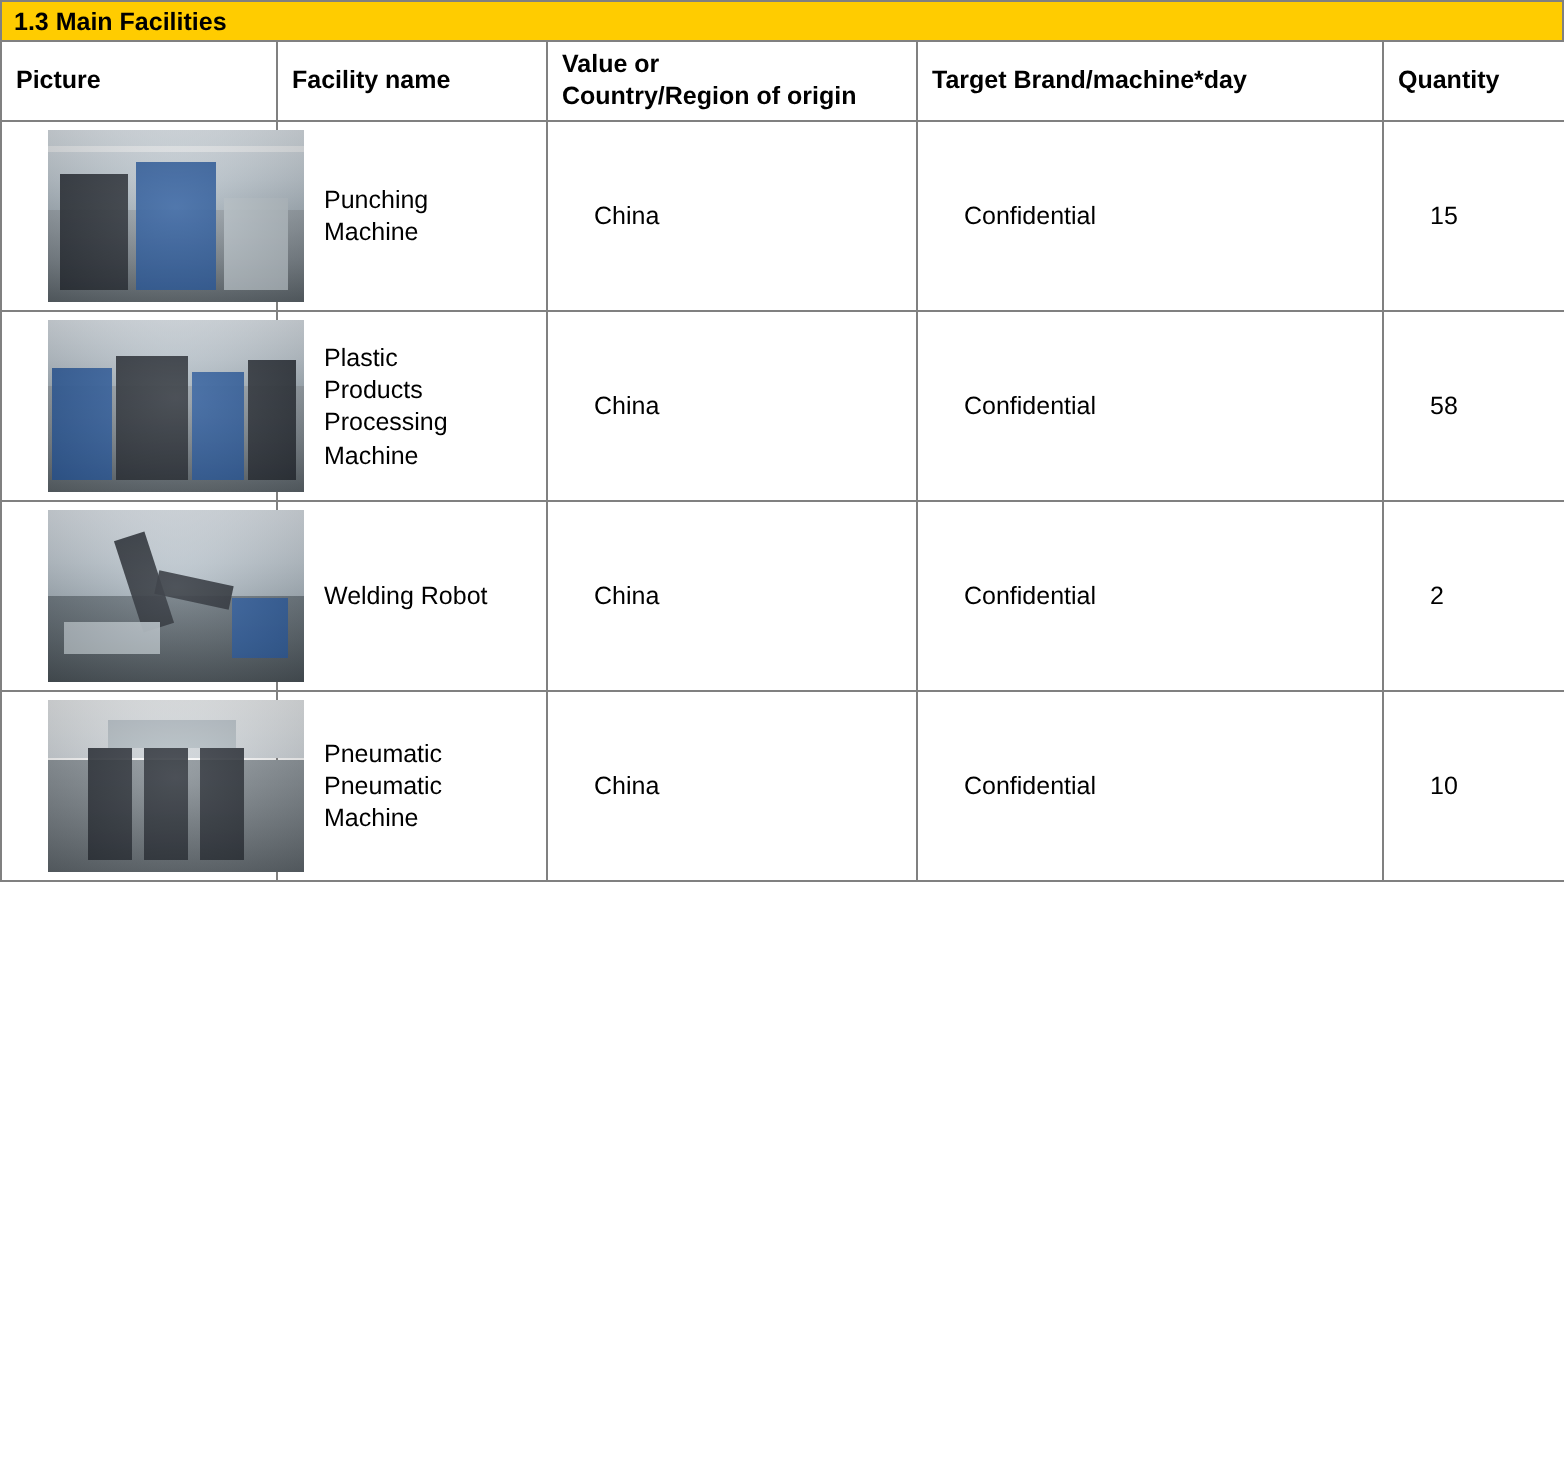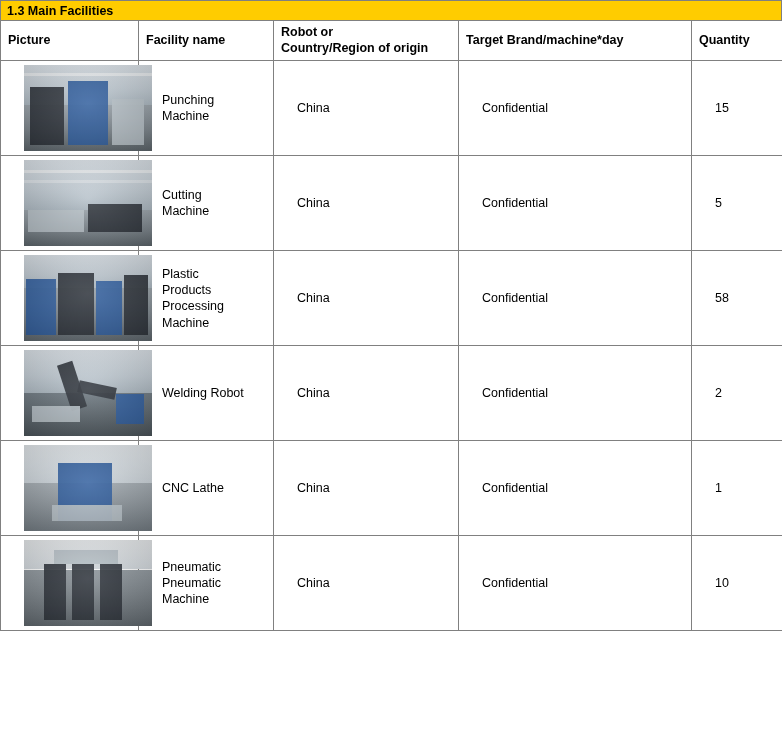--- a/index.html
+++ b/index.html
@@ -122,21 +122,21 @@
       <col class="col-name">
       <col class="col-brand">
       <col class="col-target">
       <col class="col-qty">
     </colgroup>
     <thead>
       <tr>
         <th>Picture</th>
         <th>Facility name</th>
         <th>
-          <span>Robot or</span><br>
+          <span>Value or</span><br>
           <span>Country/Region of origin</span>
         </th>
         <th>Target Brand/machine*day</th>
         <th>Quantity</th>
       </tr>
     </thead>
     <tbody>
 
       <tr>
         <td class="pic-cell">
@@ -150,37 +150,20 @@
             <div class="vign"></div>
           </div>
         </td>
         <td>Punching Machine</td>
         <td>China</td>
         <td>Confidential</td>
         <td>15</td>
       </tr>
 
 
-      <tr>
-        <td class="pic-cell">
-          <div class="photo">
-            <div class="sky" style="height:58%;"></div>
-            <div class="floor" style="height:42%;"></div>
-            <div class="beam" style="top:10px;"></div>
-            <div class="beam" style="top:20px; opacity:0.6;"></div>
-            <div class="machine light" style="left:4px; top:50px; width:56px; height:22px;"></div>
-            <div class="machine dark" style="left:64px; top:44px; width:54px; height:28px;"></div>
-            <div class="vign"></div>
-          </div>
-        </td>
-        <td>Cutting Machine</td>
-        <td>China</td>
-        <td>Confidential</td>
-        <td>5</td>
-      </tr>
 
       <tr>
         <td class="pic-cell">
           <div class="photo">
             <div class="sky" style="height:38%;"></div>
             <div class="floor" style="height:62%;"></div>
             <div class="machine blue" style="left:2px; top:24px; width:30px; height:56px;"></div>
             <div class="machine dark" style="left:34px; top:18px; width:36px; height:62px;"></div>
             <div class="machine blue" style="left:72px; top:26px; width:26px; height:54px;"></div>
             <div class="machine dark" style="left:100px; top:20px; width:24px; height:60px;"></div>
@@ -204,35 +187,20 @@
             <div class="machine blue" style="left:92px; top:44px; width:28px; height:30px;"></div>
             <div class="vign"></div>
           </div>
         </td>
         <td>Welding Robot</td>
         <td>China</td>
         <td>Confidential</td>
         <td>2</td>
       </tr>
 
-      <tr>
-        <td class="pic-cell">
-          <div class="photo">
-            <div class="sky" style="height:44%; background:linear-gradient(180deg,#e6ebef 0%,#ccd4da 100%);"></div>
-            <div class="floor" style="height:56%; background:linear-gradient(180deg,#a3abb1 0%,#767f86 100%);"></div>
-            <div class="machine blue" style="left:34px; top:18px; width:54px; height:58px;"></div>
-            <div class="machine light" style="left:28px; top:60px; width:70px; height:16px;"></div>
-            <div class="vign"></div>
-          </div>
-        </td>
-        <td>CNC Lathe</td>
-        <td>China</td>
-        <td>Confidential</td>
-        <td>1</td>
-      </tr>
 
       <tr>
         <td class="pic-cell">
           <div class="photo">
             <div class="sky" style="height:34%; background:linear-gradient(180deg,#eceff1 0%,#d2d8dd 100%);"></div>
             <div class="floor" style="height:66%; background:linear-gradient(180deg,#8f979d 0%,#626a70 100%);"></div>
             <div class="machine light" style="left:30px; top:10px; width:64px; height:14px;"></div>
             <div class="machine dark" style="left:20px; top:24px; width:22px; height:56px;"></div>
             <div class="machine dark" style="left:48px; top:24px; width:22px; height:56px;"></div>
             <div class="machine dark" style="left:76px; top:24px; width:22px; height:56px;"></div>

